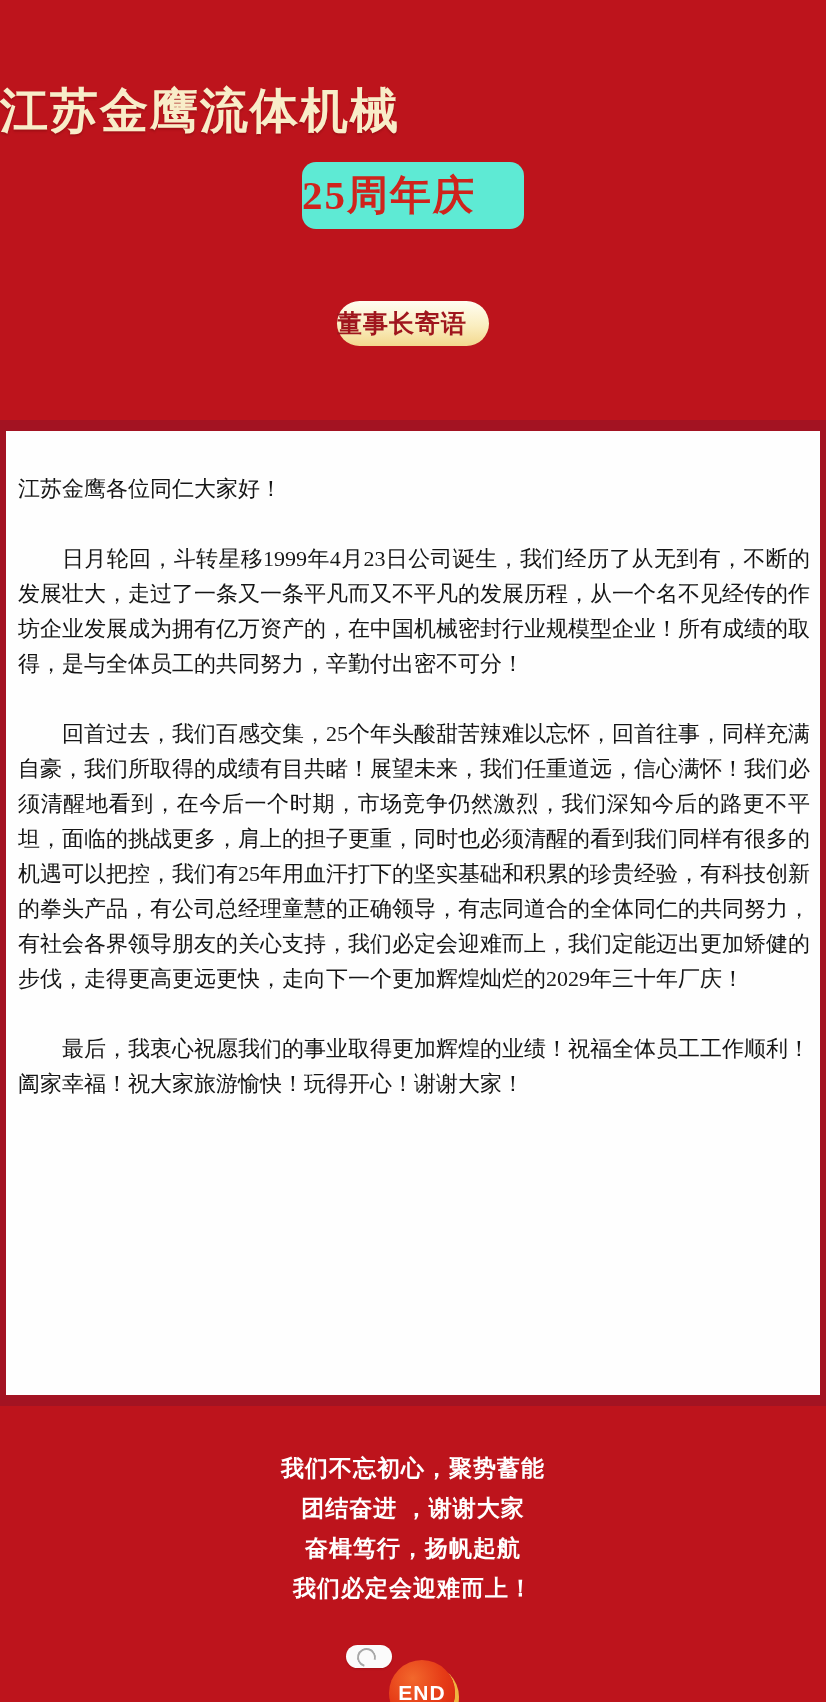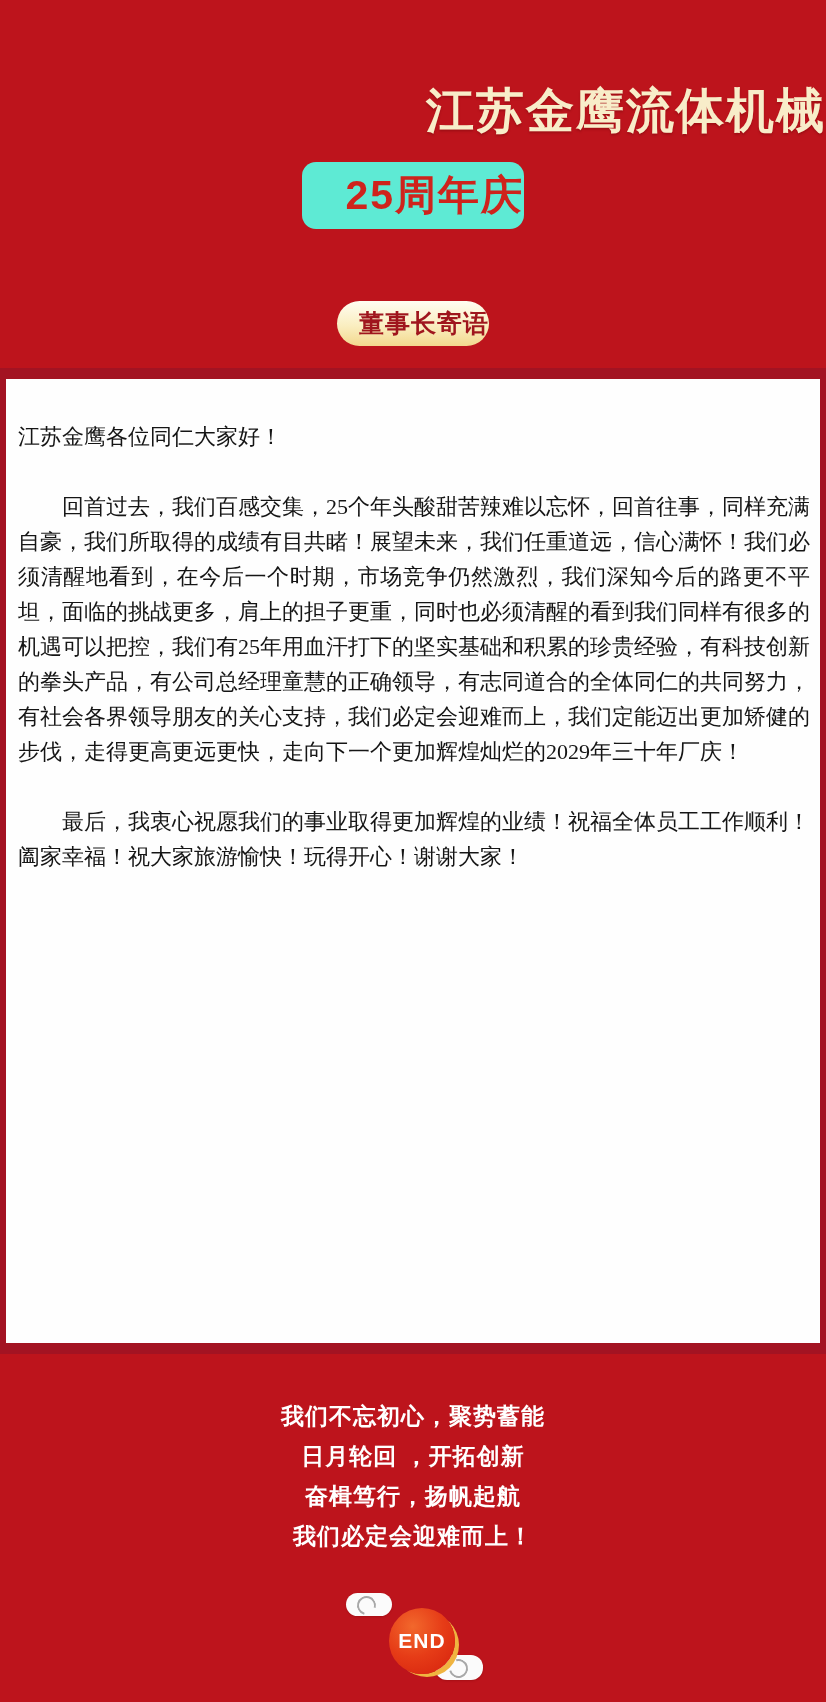--- a/index.html
+++ b/index.html
@@ -11,24 +11,25 @@
   .page {
     position: relative;
     width: 826px;
     height: 1702px;
     background: #bd141c;
     overflow: hidden;
   }
 
   
   .hero {
-    height: 368px;
+    height: 420px;
     background: #bd141c;
-    text-align: right;
+    text-align: left;
     overflow: hidden;
+    font-family: Liberation Serif, serif;
   }
   .hero-title {
     margin: 0;
     padding-top: 86px;
     font-size: 48px;
     line-height: 50px;
     font-weight: 800;
     letter-spacing: 2px;
     color: #f8edc9;
     text-shadow: 0 2px 2px rgba(80,0,0,0.25);
@@ -154,29 +155,30 @@
 
   <header class="hero">
     <h1 class="hero-title">江苏金鹰流体机械</h1>
     <div class="anniv-badge">25周年庆</div>
     <div class="section-pill">董事长寄语</div>
   </header>
 
   <div class="panel-wrap">
     <main class="panel">
       <p class="greeting">江苏金鹰各位同仁大家好！</p>
+      <p class="para">日月轮回，斗转星移1999年4月23日公司诞生，我们经历了从无到有，不断的发展壮大，走过了一条又一条平凡而又不平凡的发展历程，从一个名不见经传的作坊企业发展成为拥有亿万资产的，在中国机械密封行业规模型企业！所有成绩的取得，是与全体员工的共同努力，辛勤付出密不可分！</p>
       <p class="para">回首过去，我们百感交集，25个年头酸甜苦辣难以忘怀，回首往事，同样充满自豪，我们所取得的成绩有目共睹！展望未来，我们任重道远，信心满怀！我们必须清醒地看到，在今后一个时期，市场竞争仍然激烈，我们深知今后的路更不平坦，面临的挑战更多，肩上的担子更重，同时也必须清醒的看到我们同样有很多的机遇可以把控，我们有25年用血汗打下的坚实基础和积累的珍贵经验，有科技创新的拳头产品，有公司总经理童慧的正确领导，有志同道合的全体同仁的共同努力，有社会各界领导朋友的关心支持，我们必定会迎难而上，我们定能迈出更加矫健的步伐，走得更高更远更快，走向下一个更加辉煌灿烂的2029年三十年厂庆！</p>
       <p class="para">最后，我衷心祝愿我们的事业取得更加辉煌的业绩！祝福全体员工工作顺利！阖家幸福！祝大家旅游愉快！玩得开心！谢谢大家！</p>
     </main>
   </div>
 
   <footer class="footer">
     <div class="slogans">
       <p>我们不忘初心，聚势蓄能</p>
-      <p>日月轮回 ，开拓创新</p>
+      <p>团结奋进 ，谢谢大家</p>
       <p>奋楫笃行，扬帆起航</p>
       <p>我们必定会迎难而上！</p>
     </div>
 
     <div class="end-badge">
       <span class="capsule capsule-1"></span>
       <span class="end-circle">
         <span class="end-text">END</span>
       </span>
       <span class="capsule capsule-2"></span>

